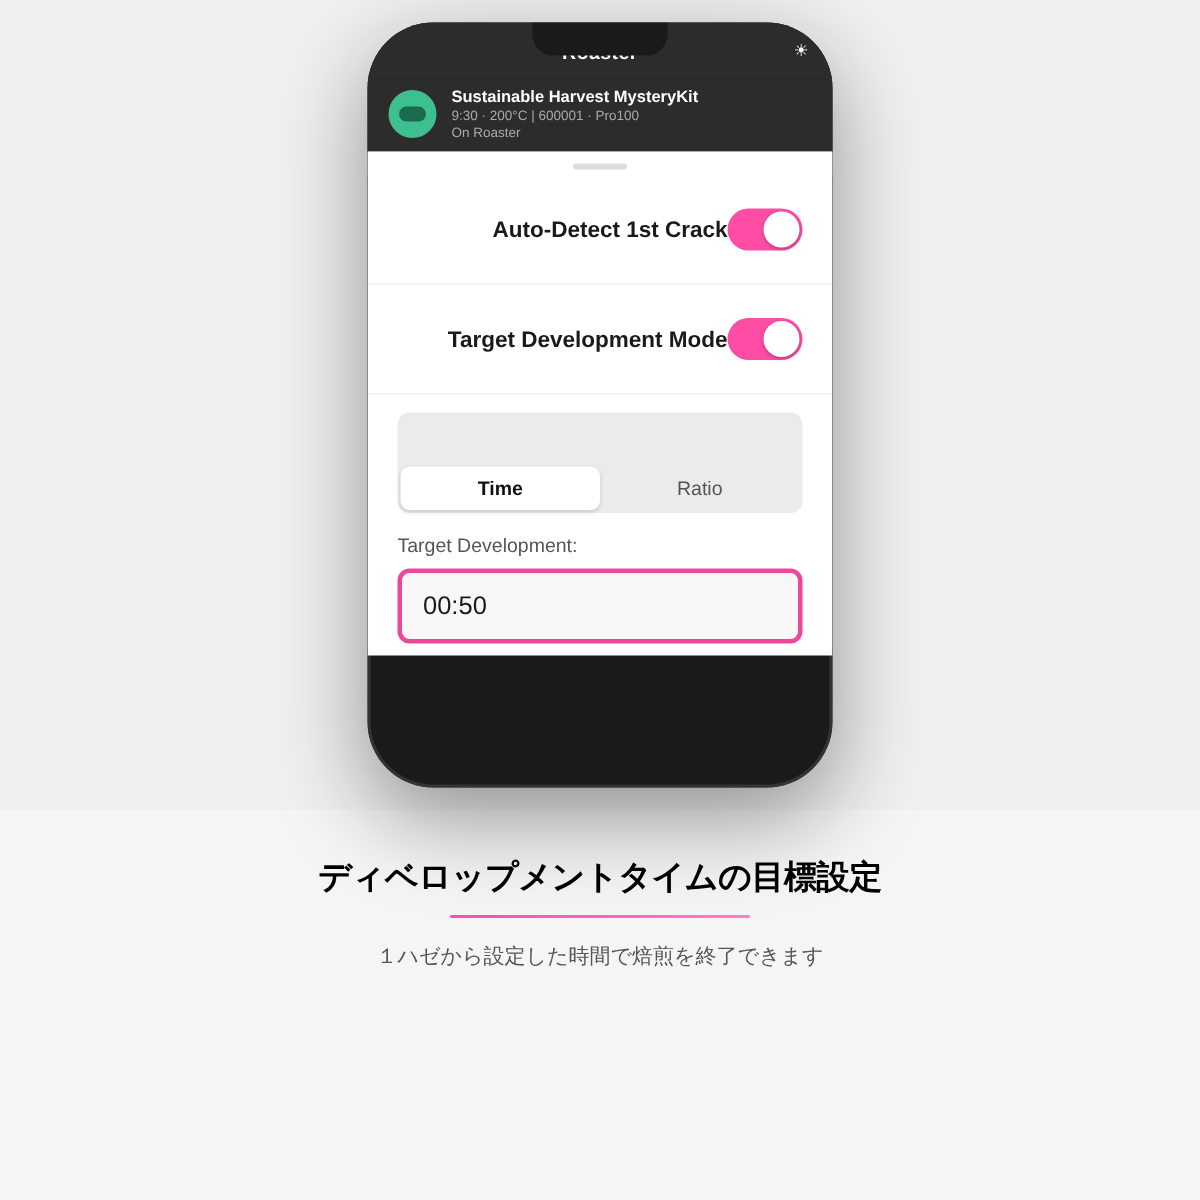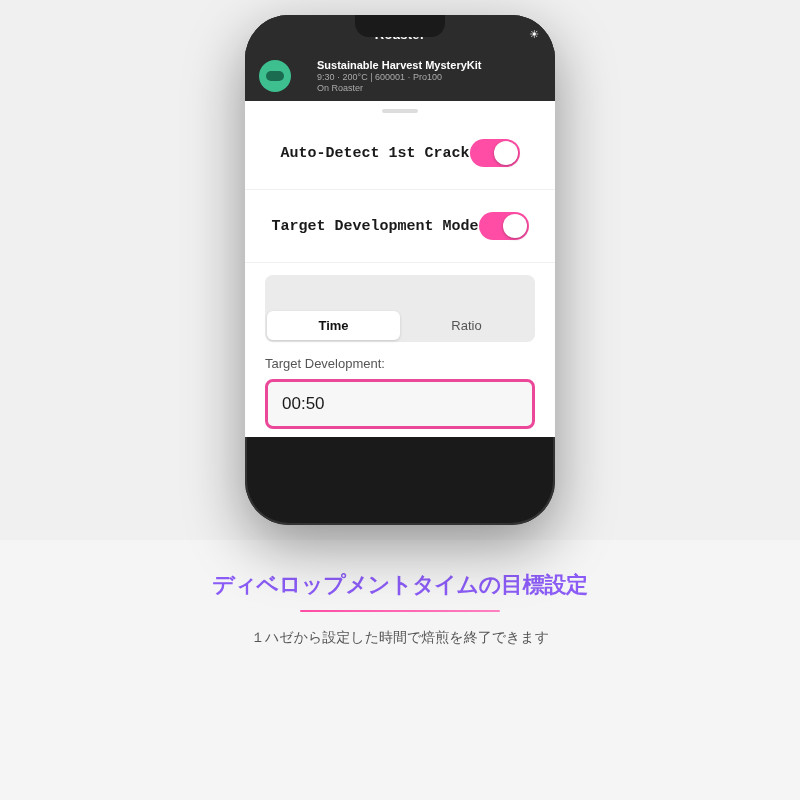--- a/index.html
+++ b/index.html
@@ -73,21 +73,21 @@
       color: #fff;
       font-size: 11px;
     }
 
     
     .app-header {
       background: #2c2c2c;
       padding: 6px 14px 8px 14px;
       display: flex;
       align-items: center;
-      gap: 26px;
+      gap: 10px;
     }
 
     .roaster-icon {
       width: 32px;
       height: 32px;
       background: #3dbf8f;
       border-radius: 50%;
       display: flex;
       align-items: center;
       justify-content: center;
@@ -142,23 +142,22 @@
 
     
     .toggle-section {
       padding: 12px 20px;
       border-bottom: 1px solid #f0f0f0;
     }
 
     .toggle-row {
       display: flex;
       align-items: center;
-      justify-content: center;
+      justify-content: flex-end;
       padding: 10px 0;
-      font-family: Liberation Mono, monospace;
     }
 
     .toggle-label {
       font-size: 15px;
       font-weight: 700;
       color: #1a1a1a;
     }
 
     
     .toggle-switch {
@@ -236,21 +235,21 @@
       padding: 30px 40px 20px 40px;
       display: flex;
       flex-direction: column;
       align-items: center;
       background: #f5f5f5;
     }
 
     .main-heading {
       font-size: 22px;
       font-weight: 700;
-      color: #8b5cf6;
+      color: #000000;
       text-align: center;
       letter-spacing: -0.3px;
       margin-bottom: 6px;
     }
 
     .heading-underline {
       width: 200px;
       height: 2px;
       background: linear-gradient(to right, #ff4da6, #ff80c0);
       margin: 4px auto 14px auto;

